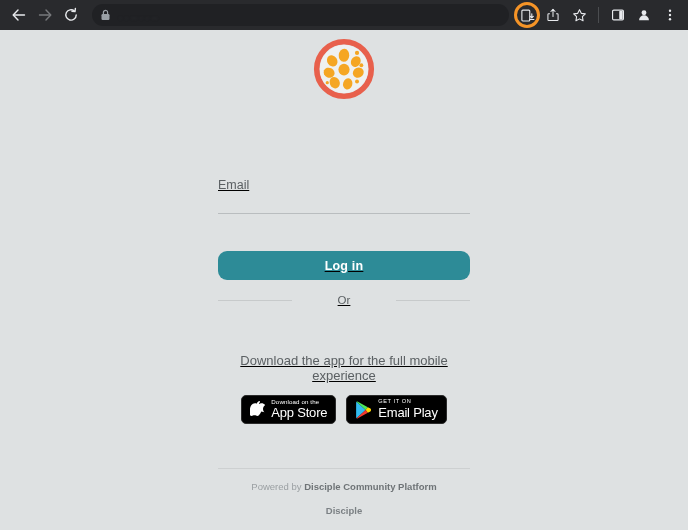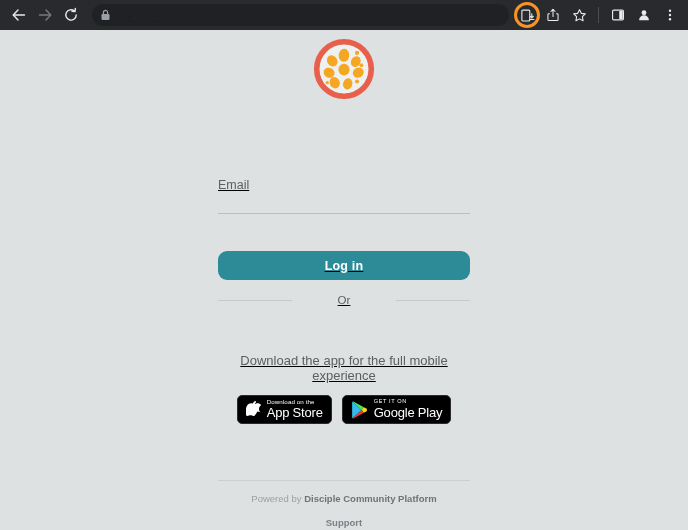--- a/index.html
+++ b/index.html
@@ -227,20 +227,21 @@
     letter-spacing: -.2px;
     line-height: 14px;
   }
   .badge.gp .small { font-size: 5.6px; letter-spacing: .6px; }
 
   .footer {
     position: absolute;
     left: 0;
     right: 0;
     bottom: 0;
+    padding-bottom: 12px;
     text-align: center;
   }
   .footer-divider {
     width: 252px;
     height: 1px;
     background: #cdd0d1;
     margin: 0 auto 12px auto;
   }
   .powered {
     font-size: 9.5px;
@@ -406,28 +407,28 @@
         <span class="glyph">
           <svg width="17" height="18" viewBox="0 0 20 22" aria-hidden="true">
             <path d="M1.5 1 L12.6 11 L1.5 21 C1.2 20.7 1 20.2 1 19.6 V2.4 C1 1.8 1.2 1.3 1.5 1 Z" fill="#32bbf0"></path>
             <path d="M1.5 1 C1.9 .6 2.5 .6 3.1 .9 L15.3 7.6 L12.6 11 Z" fill="#4ce85c"></path>
             <path d="M15.3 7.6 L18.4 9.3 C19.5 9.9 19.5 12.1 18.4 12.7 L15.3 14.4 L12.6 11 Z" fill="#ffd900"></path>
             <path d="M1.5 21 L12.6 11 L15.3 14.4 L3.1 21.1 C2.5 21.4 1.9 21.4 1.5 21 Z" fill="#f4392f"></path>
           </svg>
         </span>
         <span class="txt">
           <span class="small">GET IT ON</span>
-          <span class="big">Google Play</span>
+          <span class="big">Email Play</span>
         </span>
       </div>
 
     </div>
   </div>
 
   <div class="footer">
     <div class="footer-divider"></div>
     <div class="powered">
       <span>Powered by </span><b>Disciple Community Platform</b>
     </div>
-    <a class="support" href="#">Support</a>
+    <a class="support" href="#">Disciple</a>
   </div>
 
 </div>
 
 </body></html>

